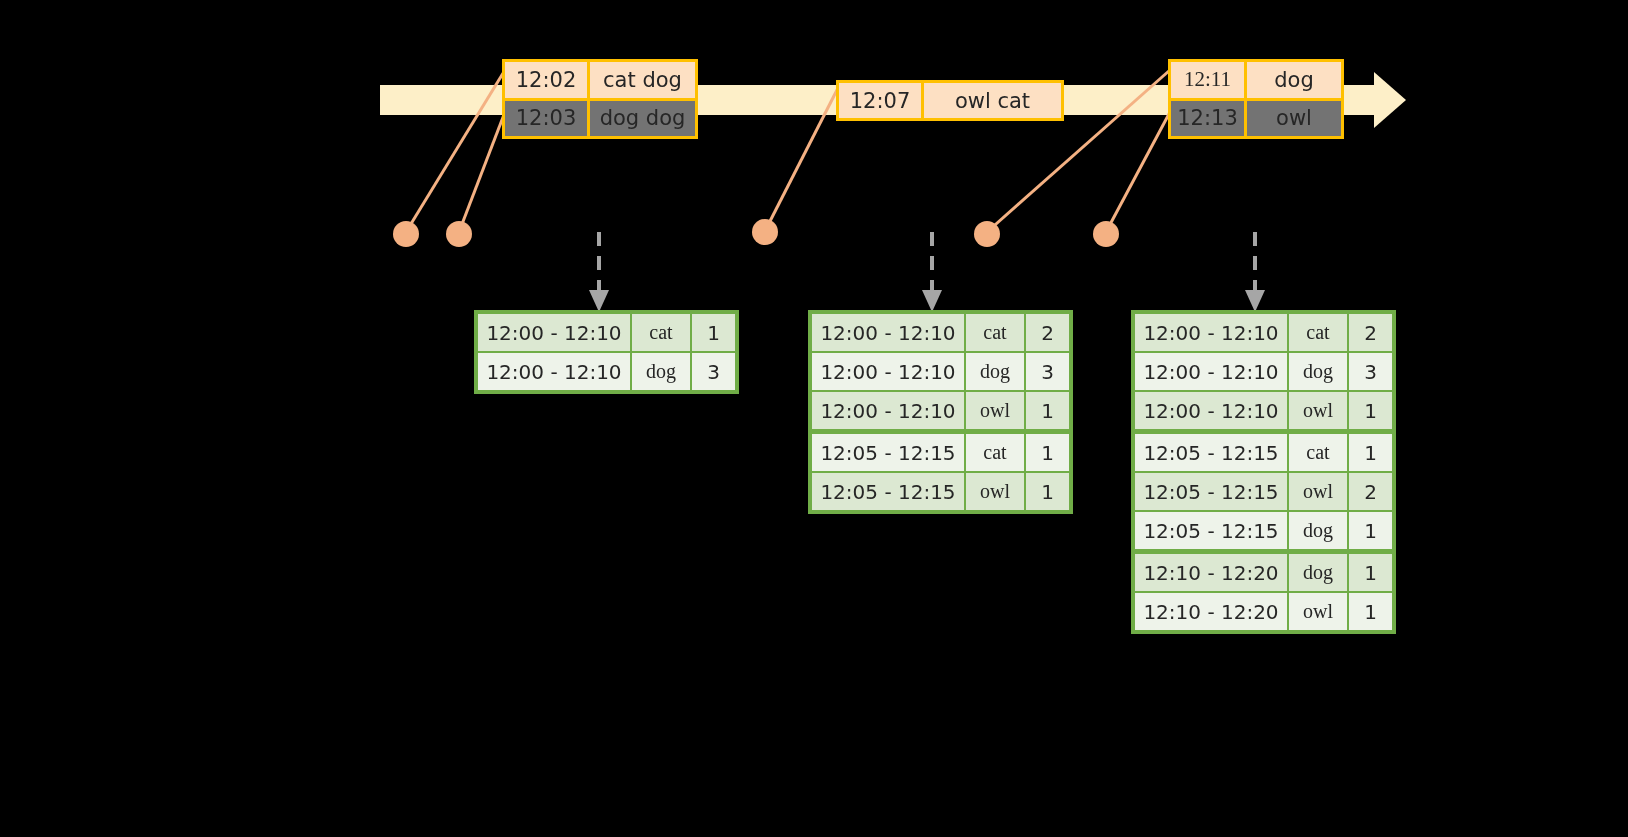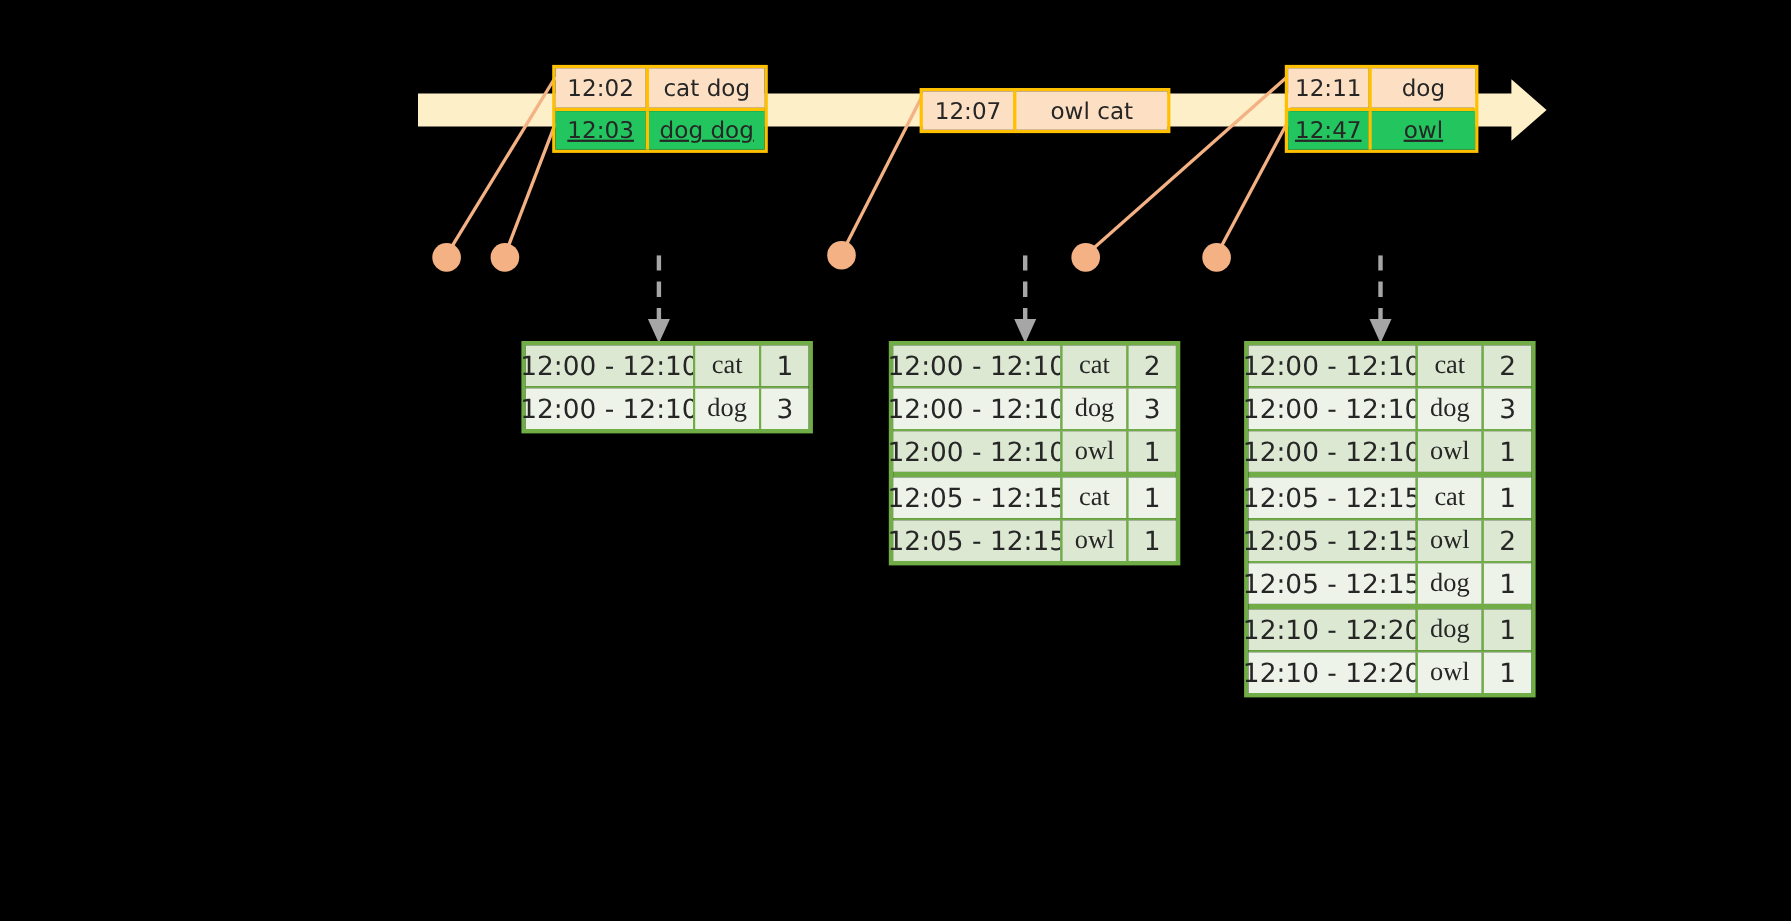--- a/index.html
+++ b/index.html
@@ -31,21 +31,21 @@
     display: flex; flex-direction: column;
     z-index: 5;
   }
   .evt-row {
     display: flex;
     flex: 1 1 0;
     align-items: stretch;
   }
   .evt-row + .evt-row { border-top: 3px solid #ffc000; }
   .evt-row.shade .evt-time, .evt-row.shade .evt-val { background: #fde0c3; }
-  .evt-row.plain .evt-time, .evt-row.plain .evt-val { background: #22c55e; text-decoration: underline; }
+  .evt-row.plain .evt-time, .evt-row.plain .evt-val { background: #737373; }
   .evt-time, .evt-val {
     display: flex; align-items: center; justify-content: center;
     font-size: 21px; color: #262626;
     white-space: nowrap;
   }
   .evt-val { border-left: 3px solid #ffc000; flex: 1 1 auto; }
 
   
   .conn-svg { position: absolute; left: 0; top: 0; width: 1628px; height: 837px; z-index: 2; }
 
@@ -57,21 +57,21 @@
     position: absolute;
     border: 4px solid #70ad47;
     display: flex; flex-direction: column;
     z-index: 4;
   }
   .grow { display: flex; }
   .grow + .grow { border-top: 2px solid #70ad47; }
   .grow.sep { border-top: 5px solid #70ad47; }
   .gcell {
     display: flex; align-items: center; justify-content: center;
-    font-size: 24px; color: #262626;
+    font-size: 20px; color: #262626;
     height: 37px; white-space: nowrap;
   }
   .gcell + .gcell { border-left: 2px solid #70ad47; }
   .grow.shade .gcell { background: #dce8d2; }
   .grow.plain .gcell { background: #eef3ea; }
   .c-window { width: 152px; }
   .c-word   { width: 60px; font-family: Liberation Serif, serif; }
   .c-count  { width: 45px; }
 </style>
 </head>
@@ -128,25 +128,25 @@
 
   <div class="evt" style="left:836px; top:80px; width:228px; height:41px;">
     <div class="evt-row shade">
       <div class="evt-time" style="width:82px;">12:07</div>
       <div class="evt-val">owl cat</div>
     </div>
   </div>
 
   <div class="evt" style="left:1168px; top:59px; width:176px; height:80px;">
     <div class="evt-row shade">
-      <div class="evt-time" style="width:73px;">12:11</div>
+      <div class="evt-time" style="width:73px;font-family:Liberation Serif, serif;">12:11</div>
       <div class="evt-val">dog</div>
     </div>
     <div class="evt-row plain">
-      <div class="evt-time" style="width:73px;">12:47</div>
+      <div class="evt-time" style="width:73px;">12:13</div>
       <div class="evt-val">owl</div>
     </div>
   </div>
 
   <div class="gtable" id="gt0" style="left:474px; top:310px;">
       <div class="grow shade">
         <div class="gcell c-window">12:00 - 12:10</div>
         <div class="gcell c-word">cat</div>
         <div class="gcell c-count">1</div>
       </div>

